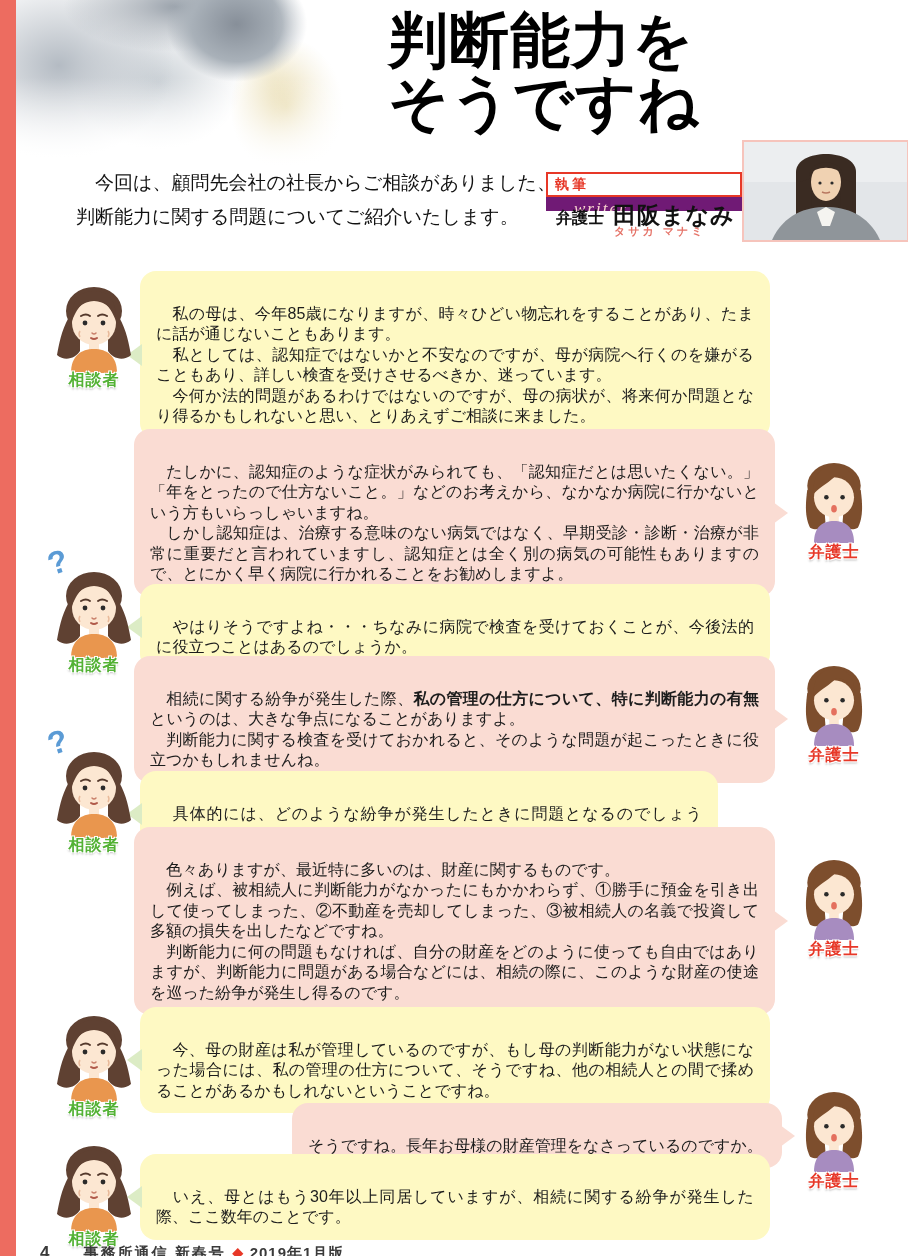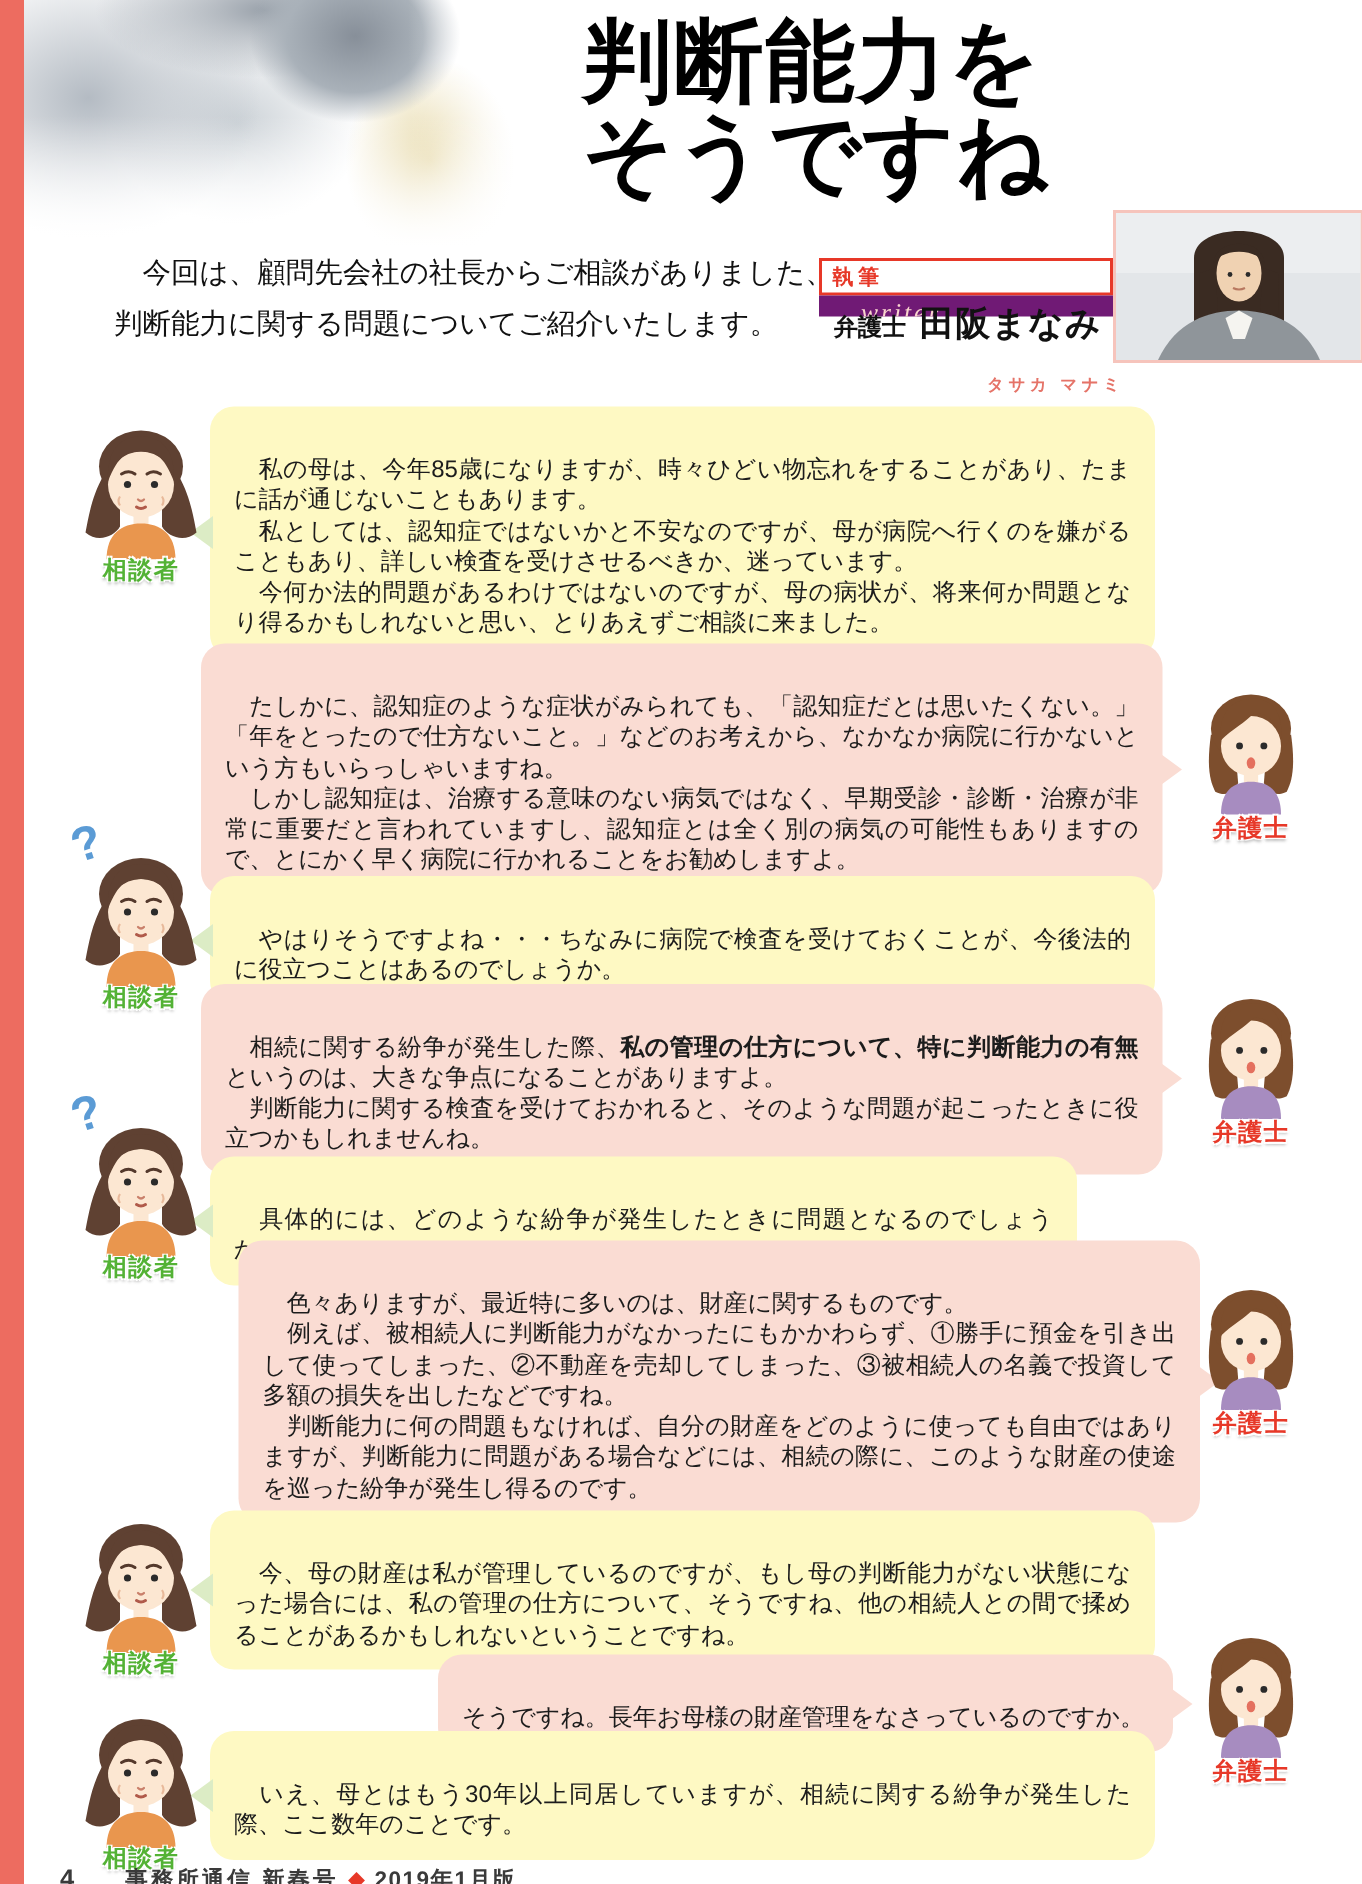--- a/index.html
+++ b/index.html
@@ -33,21 +33,21 @@
   
   .writer-bar{position:absolute;left:546px;top:172px;width:196px;height:39px;display:flex;align-items:stretch;flex-direction:column;}
   .writer-label{background:#fff;border:2px solid #e73828;color:#e73828;font-weight:bold;
     font-size:14px;letter-spacing:3px;padding:0 7px;line-height:21px;white-space:nowrap;}
   .writer-strip{flex:1;background:#701a75;color:#f9d4ce;font-style:italic;
     font-family:"Liberation Serif",serif;font-size:17px;letter-spacing:2px;
     padding-left:28px;line-height:24px;overflow:hidden;white-space:nowrap;}
   .writer-name-row{position:absolute;left:556px;top:200px;display:flex;align-items:baseline;gap:9px;color:#111;}
   .writer-role{font-size:16px;font-weight:bold;}
   .writer-name{font-size:23px;font-weight:bold;letter-spacing:1px;}
-  .writer-kana{position:absolute;left:614px;top:249px;font-size:11px;color:#e57368;letter-spacing:3px;font-weight:bold;margin-left:44px;}
+  .writer-kana{position:absolute;left:614px;top:224px;font-size:11px;color:#e57368;letter-spacing:3px;font-weight:bold;}
   .writer-photo{position:absolute;left:742px;top:140px;width:163px;height:98px;border:2px solid #f6c4bc;box-sizing:content-box;}
 
   
   .bubble{position:absolute;border-radius:16px;padding:12px 16px;font-size:16px;line-height:20.5px;
     color:#1c1c1c;white-space:pre-line;text-align:justify;box-sizing:border-box;}
   .bubble.green{background:#fef9c3;}
   .bubble.pink{background:#fadcd3;}
   .bubble.green::after{content:"";position:absolute;left:-13px;top:50%;transform:translateY(-50%);
     width:0;height:0;border-top:11px solid transparent;border-bottom:11px solid transparent;border-right:15px solid #dcecc5;}
   .bubble.pink::after{content:"";position:absolute;right:-13px;top:50%;transform:translateY(-50%);
@@ -194,21 +194,21 @@
     <span>　具体的には、どのような紛争が発生したときに問題となるのでしょうか。</span>
   </div>
   <div class="avatar consultant" style="left:46px;top:748px;">
     <span class="question-icon">?</span>
     <svg width="86" height="90" viewBox="0 0 86 90">
         <use href="#fig-consultant" xlink:href="#fig-consultant"></use>
       </svg>
     <span class="role-label">相談者</span>
   </div>
 
-  <div class="bubble pink" style="left:134px;top:827px;width:641px;margin-left:25px;">
+  <div class="bubble pink" style="left:134px;top:827px;width:641px;">
     <span>　色々ありますが、最近特に多いのは、財産に関するものです。
 　例えば、被相続人に判断能力がなかったにもかかわらず、①勝手に預金を引き出して使ってしまった、②不動産を売却してしまった、③被相続人の名義で投資して多額の損失を出したなどですね。
 　判断能力に何の問題もなければ、自分の財産をどのように使っても自由ではありますが、判断能力に問題がある場合などには、相続の際に、このような財産の使途を巡った紛争が発生し得るのです。</span>
   </div>
   <div class="avatar lawyer" style="left:786px;top:858px;">
     <svg width="82" height="84" viewBox="0 0 86 88">
         <use href="#fig-lawyer" xlink:href="#fig-lawyer"></use>
       </svg>
     <span class="role-label">弁護士</span>
   </div>

